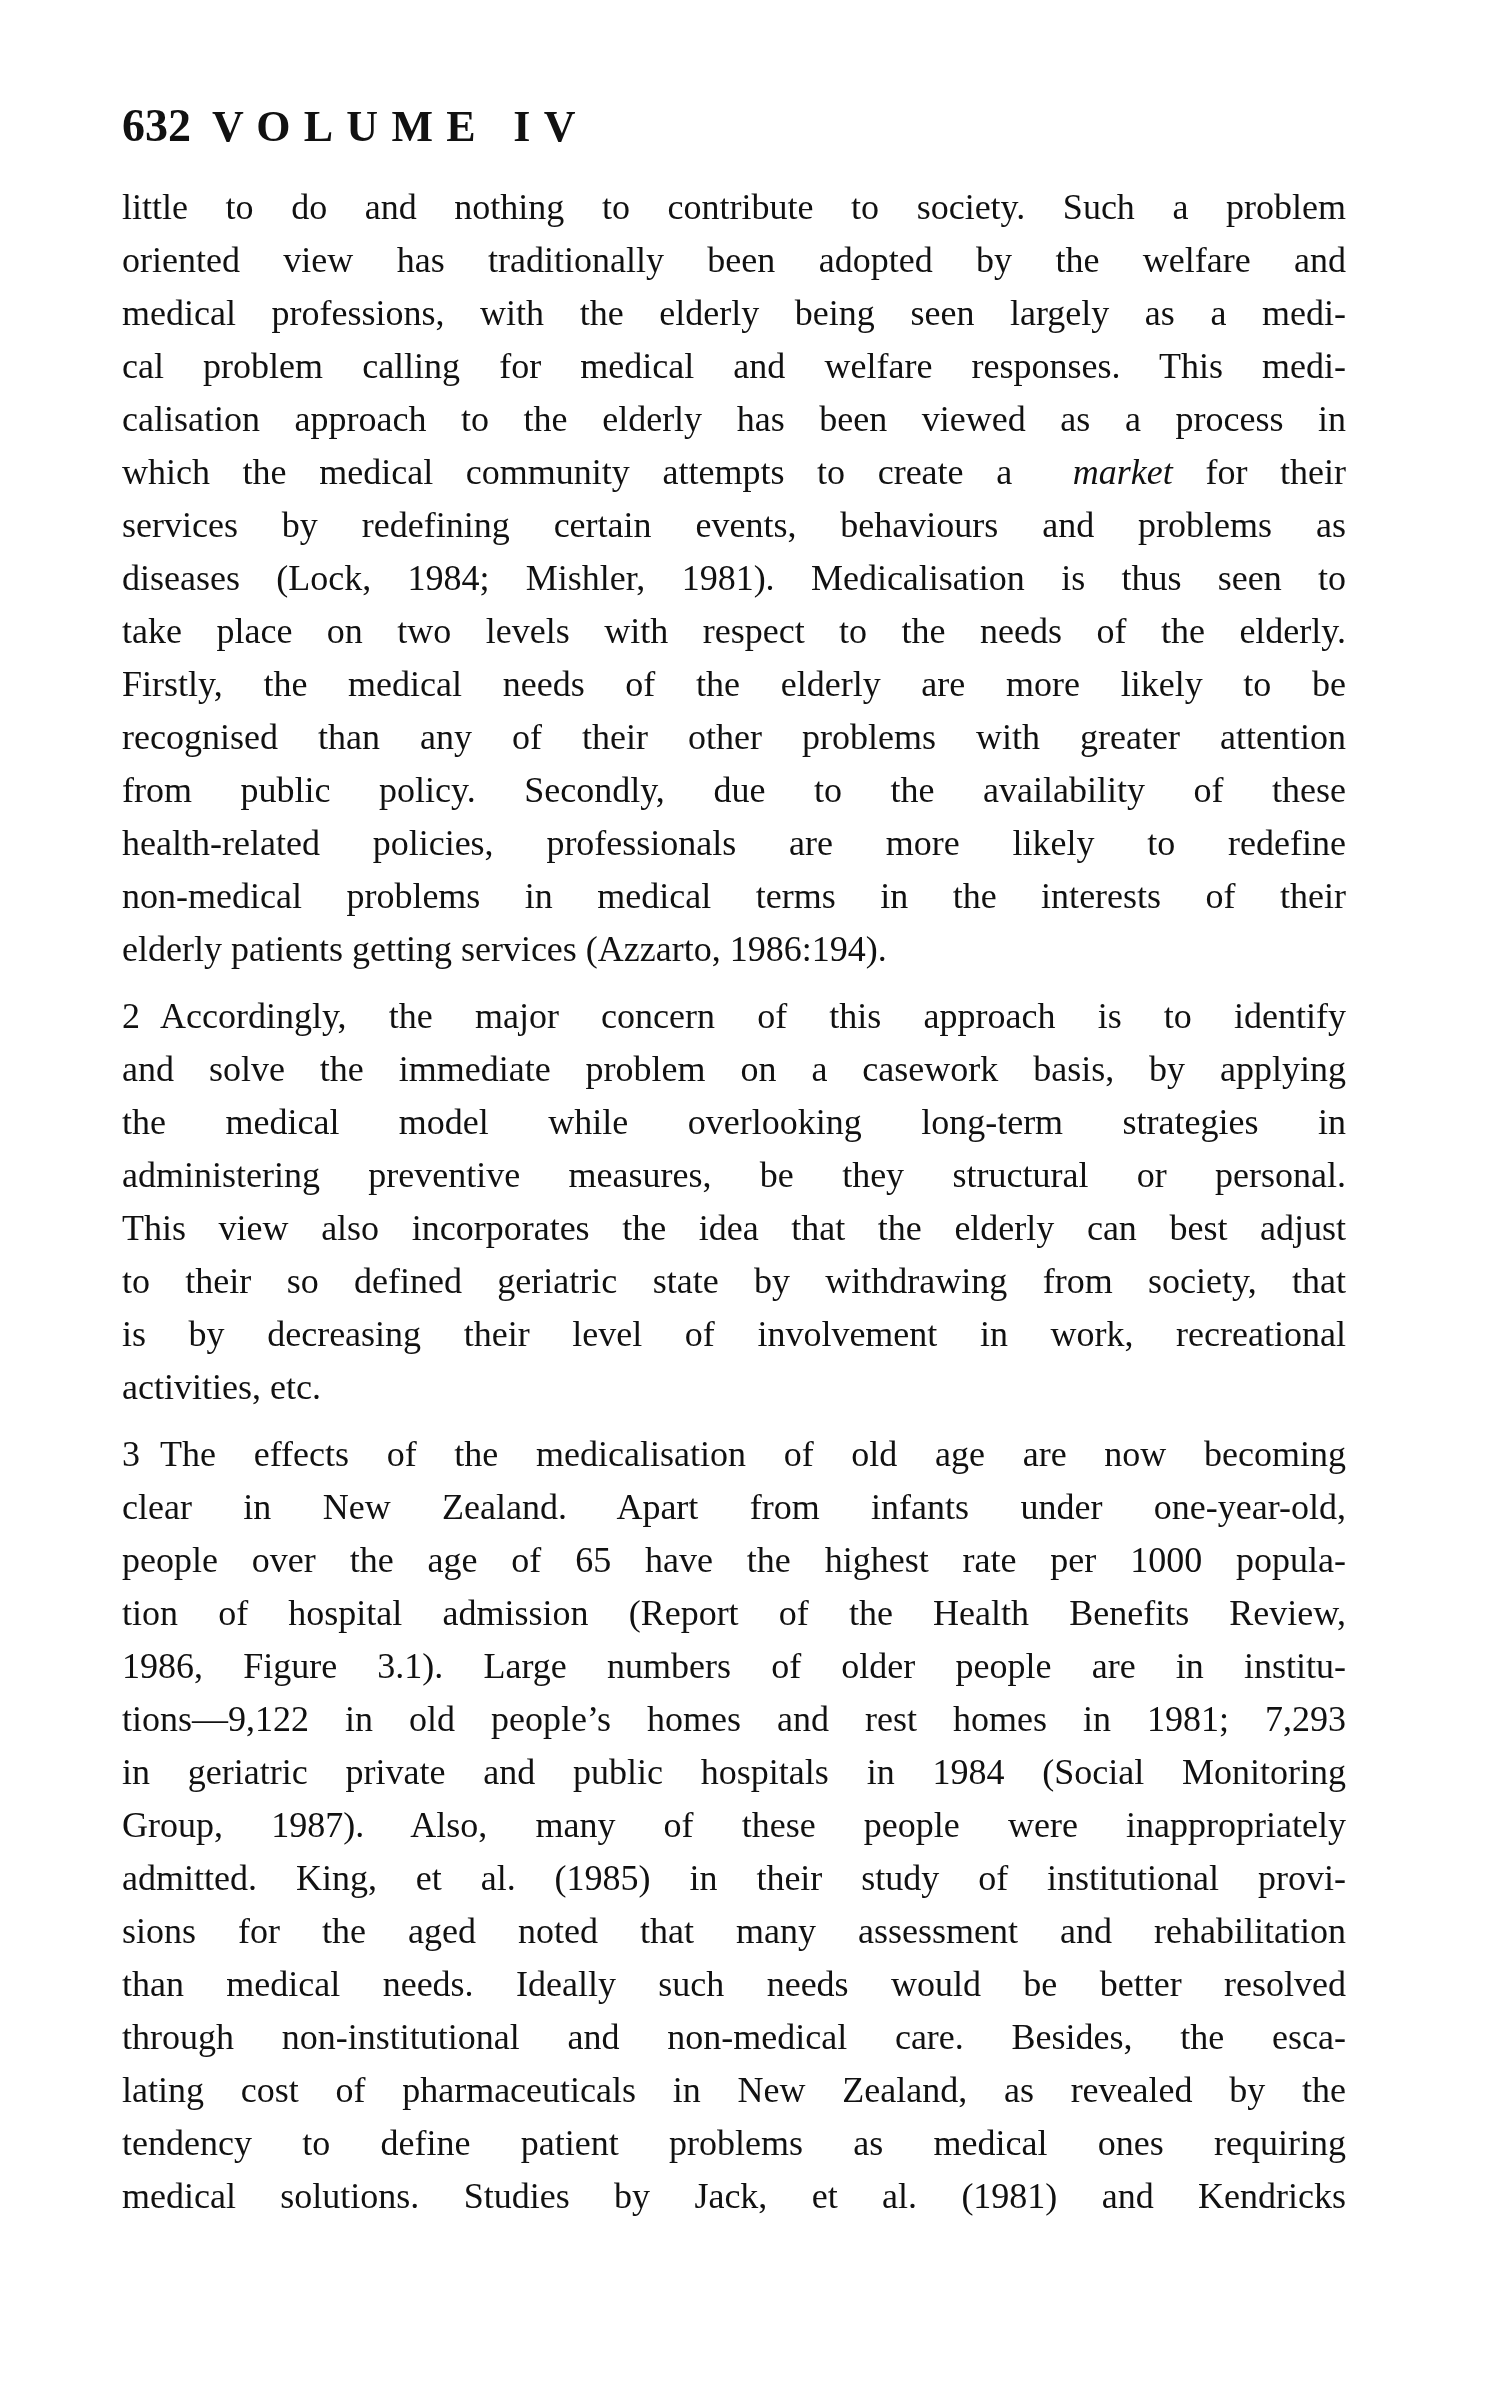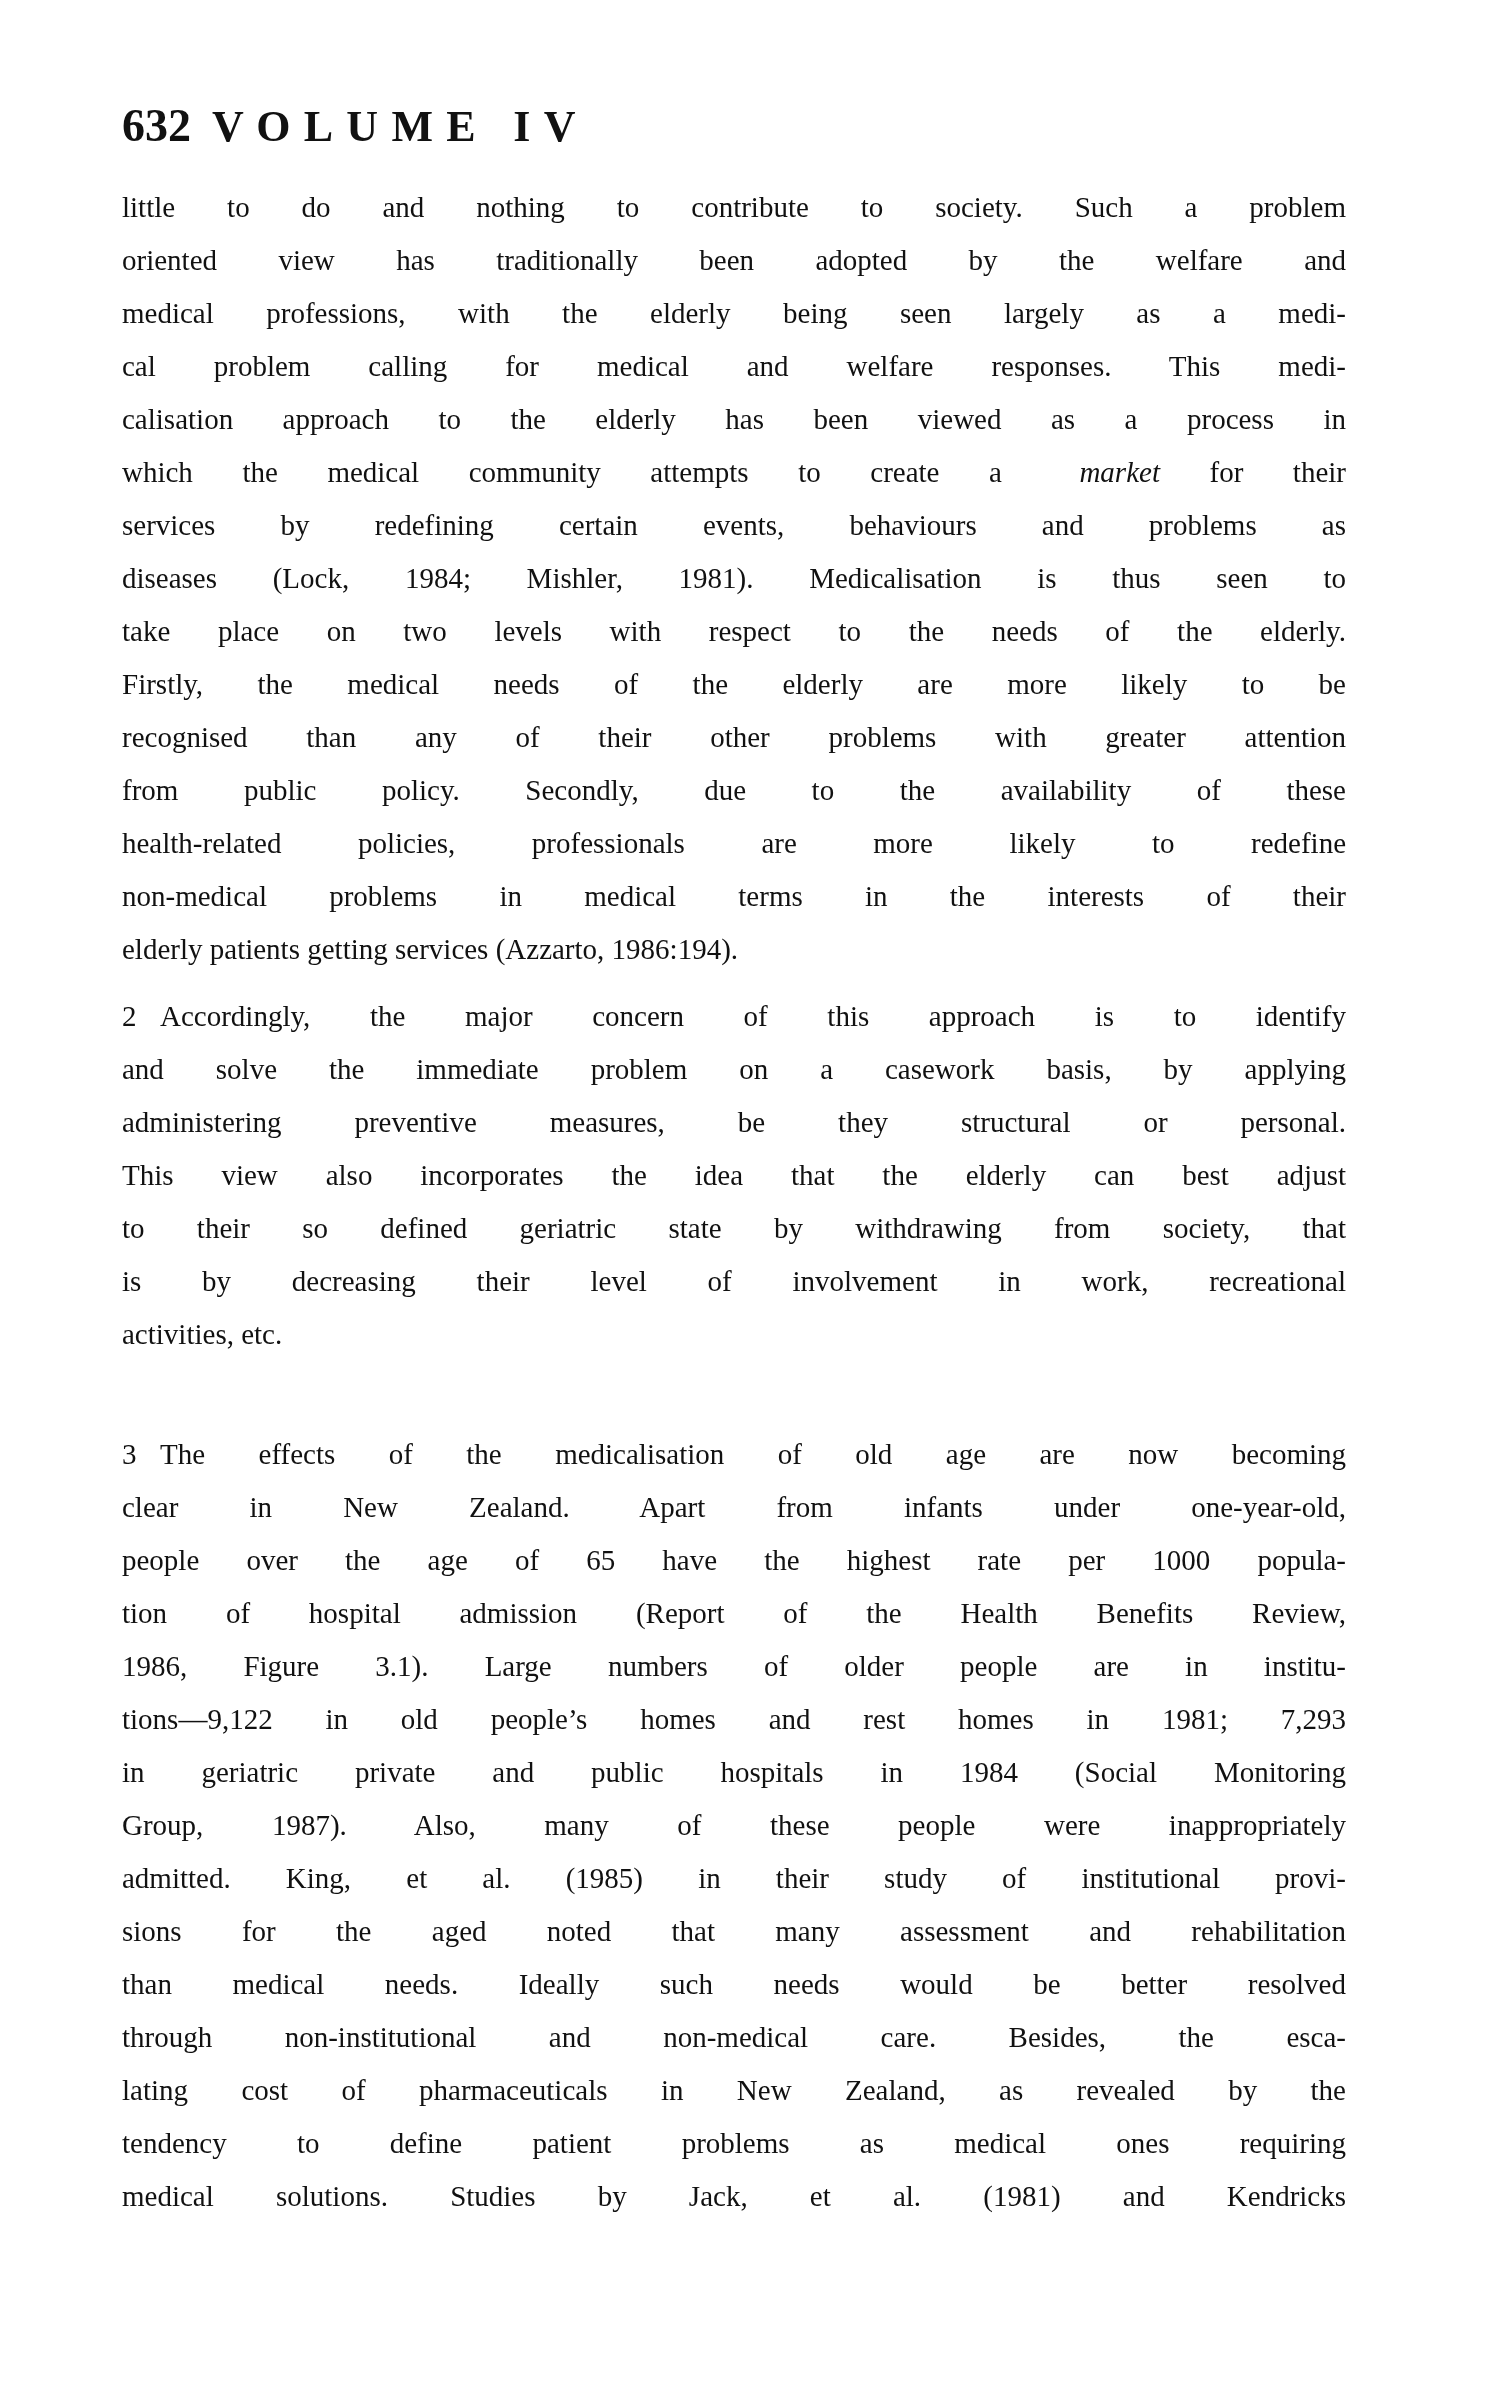--- a/index.html
+++ b/index.html
@@ -40,21 +40,21 @@
   }
   .para {
     position: absolute;
     left: 0;
     width: 1224px;
   }
   .line {
     display: block;
     height: 53px;
     line-height: 53px;
-    font-size: 29px;
+    font-size: 36px;
     text-align: justify;
     text-align-last: justify;
     white-space: nowrap;
     overflow: visible;
   }
   .line.last {
     text-align-last: left;
   }
   .line .num {
     display: inline-block;
@@ -92,20 +92,21 @@
     <span class="line">recognised than any of their other problems with greater attention</span>
     <span class="line">from public policy. Secondly, due to the availability of these</span>
     <span class="line">health-related policies, professionals are more likely to redefine</span>
     <span class="line">non-medical problems in medical terms in the interests of their</span>
     <span class="line last">elderly patients getting services (Azzarto, 1986:194).</span>
   </div>
 
   <div class="para" id="para-2">
     <span class="line"><span class="num">2</span><span>Accordingly, the major concern of this approach is to identify</span></span>
     <span class="line">and solve the immediate problem on a casework basis, by applying</span>
+    <span class="line">the medical model while overlooking long-term strategies in</span>
     <span class="line">administering preventive measures, be they structural or personal.</span>
     <span class="line">This view also incorporates the idea that the elderly can best adjust</span>
     <span class="line">to their so defined geriatric state by withdrawing from society, that</span>
     <span class="line">is by decreasing their level of involvement in work, recreational</span>
     <span class="line last">activities, etc.</span>
   </div>
 
   <div class="para" id="para-3">
     <span class="line"><span class="num">3</span><span>The effects of the medicalisation of old age are now becoming</span></span>
     <span class="line">clear in New Zealand. Apart from infants under one-year-old,</span>

